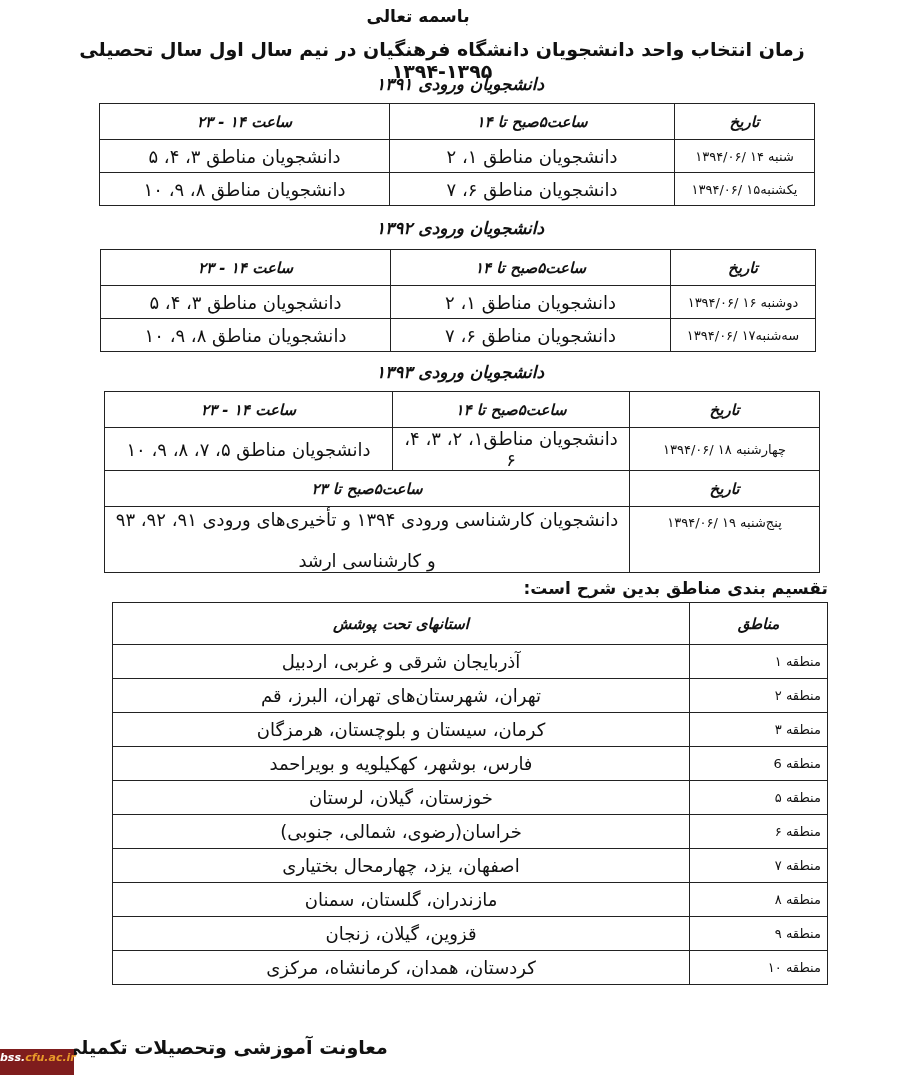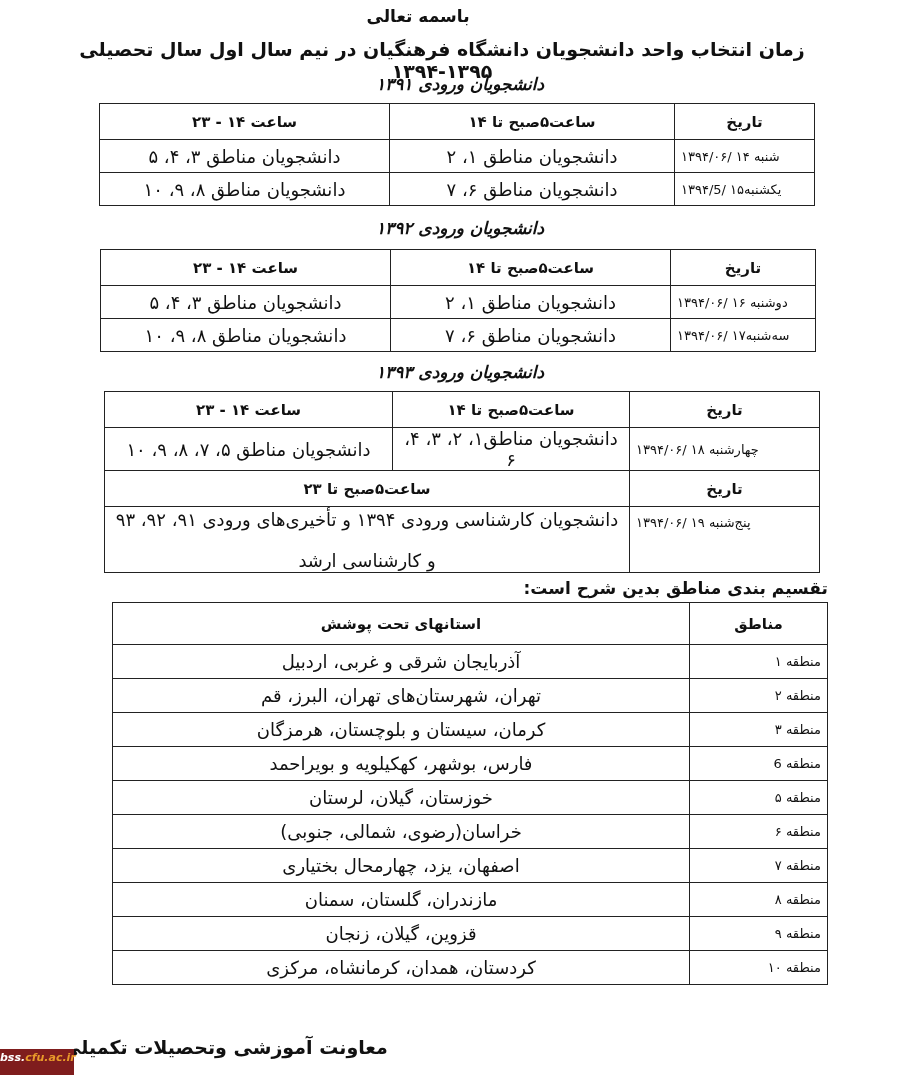--- a/index.html
+++ b/index.html
@@ -9,22 +9,22 @@
   .abs { position:absolute; }
   .center { text-align:center; }
   .bold { font-weight:bold; }
 
   .bismillah { left:0; width:836px; top:6px; font-size:17px; }
   .title { left:62px; width:760px; top:38px; font-size:19px; font-weight:bold; text-align:center; }
   .entry-title { font-size:17px; font-weight:bold; text-align:center;font-style:italic; }
 
   table.grid { position:absolute; border-collapse:collapse; direction:rtl; table-layout:fixed; }
   table.grid td, table.grid th { border:1.5px solid #222; padding:0 6px; font-size:18px; font-weight:normal; text-align:center; vertical-align:middle; }
-  table.grid th { font-weight:bold; font-size:15px; }
-  table.grid td.date { text-align:left; font-size:13px; }
+  table.grid th { font-weight:bold; font-size:15px;font-style:italic; }
+  table.grid td.date { text-align:center; font-size:13px; }
 
   .section-label { right:72px; top:578px; font-size:17px; font-weight:bold; }
 
   table.regions td.region { text-align:right; font-size:13px; }
 
   .signature { left:62px; top:1036px; font-size:19px; font-weight:bold; }
 
   .watermark { left:0; top:1049px; width:74px; height:26px; background:#7f1d1d;
                font-family:"DejaVu Sans", sans-serif; font-style:italic; font-weight:bold;
                font-size:11px; line-height:18px; padding-left:0; box-sizing:border-box; direction:ltr; }
@@ -49,21 +49,21 @@
     <th>تاریخ</th>
     <th>ساعت۵صبح تا ۱۴</th>
     <th>ساعت ۱۴ - ۲۳</th>
   </tr>
   <tr style="height:33px">
     <td class="date">شنبه ۱۴ /۱۳۹۴/۰۶</td>
     <td>دانشجویان مناطق ۱، ۲</td>
     <td>دانشجویان مناطق ۳، ۴، ۵</td>
   </tr>
   <tr style="height:33px">
-    <td class="date">یکشنبه۱۵ /۱۳۹۴/5</td>
+    <td class="date">یکشنبه۱۵ /۱۳۹۴/۰۶</td>
     <td>دانشجویان مناطق ۶، ۷</td>
     <td>دانشجویان مناطق ۸، ۹، ۱۰</td>
   </tr>
 </tbody>
   </table>
 
 <div class="abs rtl entry-title" style="left:300px;width:320px;top:218px;">دانشجویان ورودی ۱۳۹۲</div>
 <table class="grid" style="left:100px;top:249px;width:715px;">
   <colgroup>
       <col style="width:145px">

